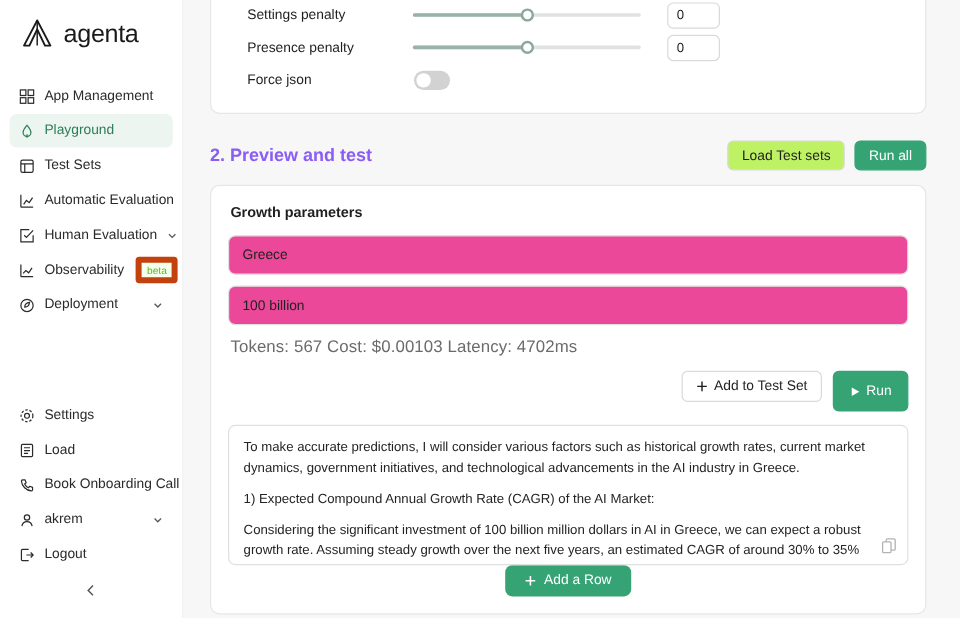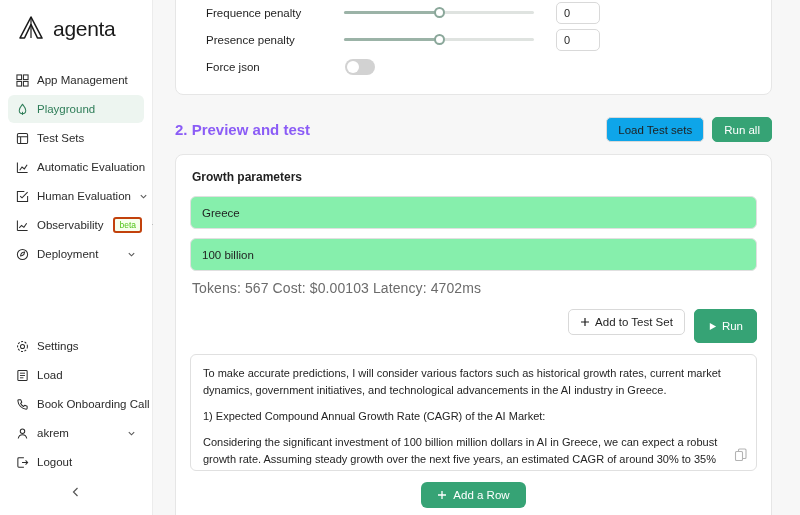--- a/index.html
+++ b/index.html
@@ -81,21 +81,21 @@
   .chev {
     width: 10px; height: 10px;
     flex: 0 0 10px;
     display: inline-flex;
     align-items: center;
     justify-content: center;
     color: #595959;
   }
   .badge-beta {
     background: #f6ffed;
-    border: 2px solid #c2410c;
+    border: 5px solid #c2410c;
     color: #52c41a;
     font-size: 8.5px;
     line-height: 1;
     padding: 2px 4px;
     border-radius: 3px;
     margin-left: 2px;
   }
   .nav-bottom {
     margin-top: auto;
     padding: 0 8px 8px 8px;
@@ -226,21 +226,21 @@
   .btn {
     height: 25px;
     border-radius: 5px;
     font-size: 11.5px;
     display: inline-flex;
     align-items: center;
     justify-content: center;
     padding: 0 11px;
     cursor: pointer;
     border: 1px solid #d9d9d9;
-    background: #0ea5e9;
+    background: #bef264;
     color: #1f1f1f;
     white-space: nowrap;
   }
   .btn-primary {
     background: #36a375;
     border-color: #36a375;
     color: #ffffff;
   }
   .btn-run {
     background: #36a375;
@@ -266,21 +266,21 @@
   }
   .text-input {
     border: 1px solid #e0e0e0;
     border-radius: 6px;
     height: 33px;
     display: flex;
     align-items: center;
     padding: 0 11px;
     font-size: 11.5px;
     color: #1f1f1f;
-    background: #86efac;
+    background: #ec4899;
     margin-bottom: 9px;
   }
   .meta-line {
     font-size: 14px;
     color: #6b6b6b;
     margin: 6px 0 0 2px;
     letter-spacing: 0.1px;
   }
   .run-row {
     display: flex;
@@ -306,21 +306,20 @@
     position: absolute;
     right: 8px;
     bottom: 8px;
     width: 14px; height: 14px;
     color: #b3b3b3;
     cursor: pointer;
   }
   .add-row-wrap {
     display: flex;
     justify-content: center;
-    margin-top: 11px;
   }
   .add-row-btn {
     background: #36a375;
     color: #fff;
     border: none;
     border-radius: 6px;
     height: 26px;
     font-size: 11.5px;
     display: inline-flex;
     align-items: center;
@@ -508,21 +507,21 @@
         </span>
       </div>
     </div>
   </div>
 
   <div class="main">
 
     <div class="card params-card">
 
       <div class="param-row">
-        <div class="param-label">Frequence penalty</div>
+        <div class="param-label">Settings penalty</div>
         <div class="slider">
           <div class="slider-rail"></div>
           <div class="slider-fill" style="width:50%"></div>
           <div class="slider-handle" style="left:calc(50% - 5px)"></div>
         </div>
         <div class="num-box">0</div>
       </div>
 
       <div class="param-row">
         <div class="param-label">Presence penalty</div>

